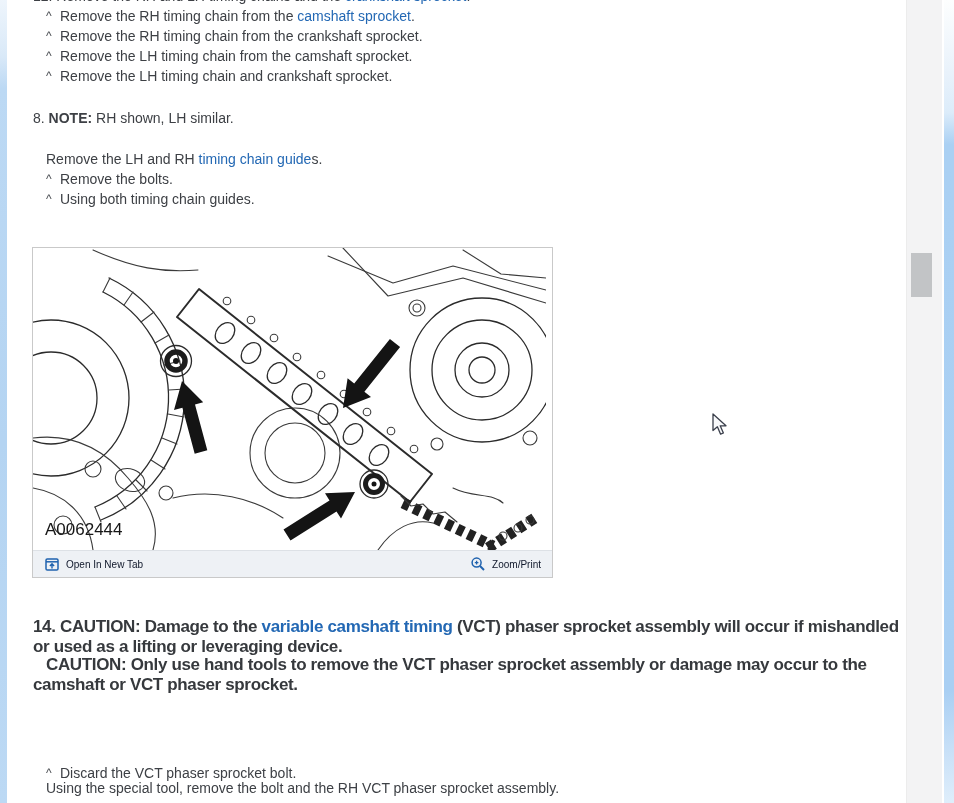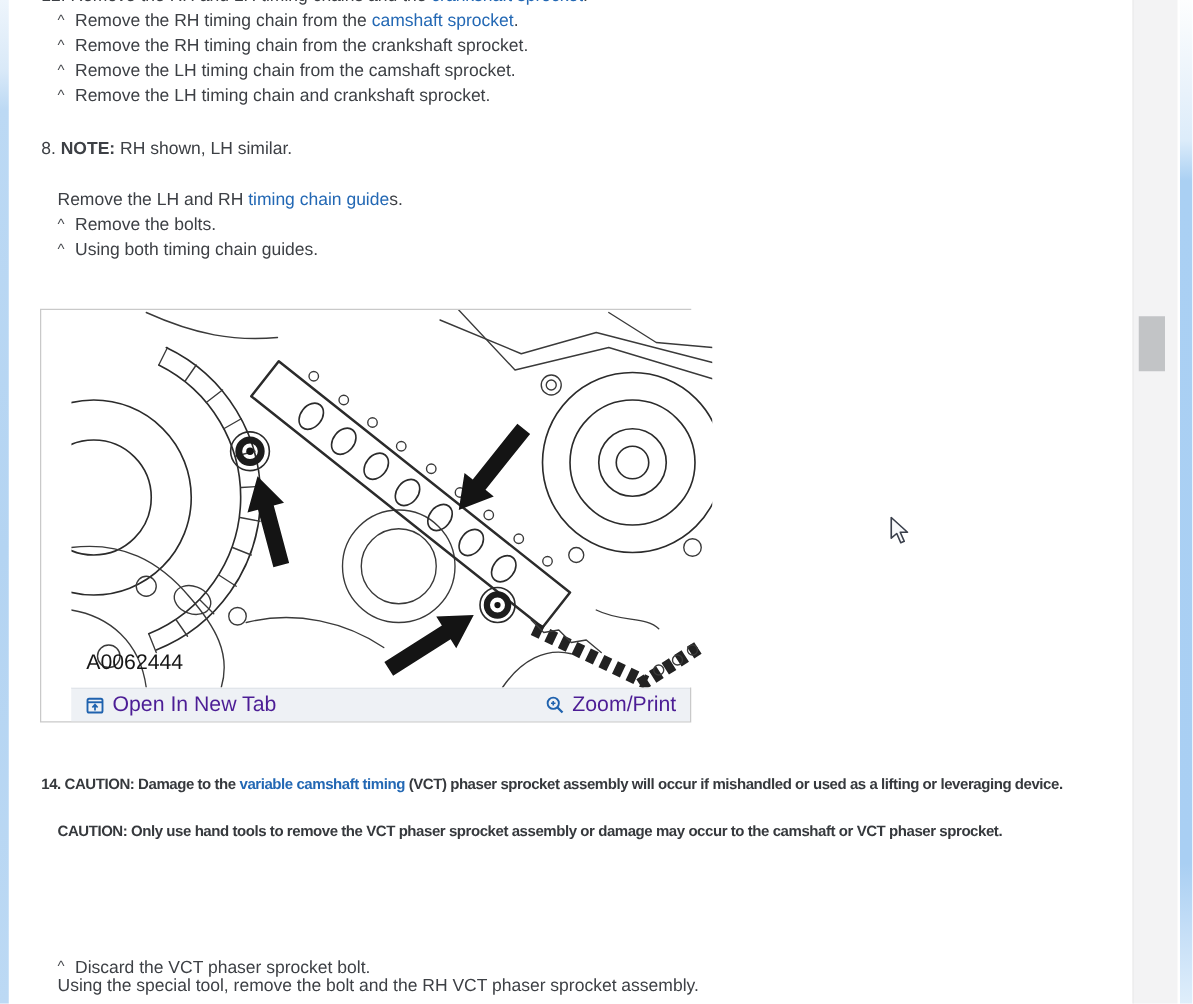--- a/index.html
+++ b/index.html
@@ -16,30 +16,30 @@
   .scroll-track{position:absolute;left:906px;top:0;width:35px;height:803px;background:#f3f3f4;border-left:1px solid #ececec;}
   .scroll-thumb{position:absolute;left:4px;top:253px;width:21px;height:44px;background:#c2c4c6;}
 
   .content{position:absolute;left:33px;top:0;width:873px;height:803px;}
   .block{position:absolute;left:0;}
   .line, .bullet{font-size:14px;line-height:20px;color:#3d4045;letter-spacing:0;}
   .indent{padding-left:13px;}
   .caret{display:inline-block;width:14px;font-size:12px;color:#4a4d52;vertical-align:top;}
   .lnk{color:#2368b4;text-decoration:none;cursor:pointer;text-align:right;}
   b,.b{font-weight:700;}
-  .bold-para{font-weight:700;font-size:12px;letter-spacing:-0.35px;color:#36393d;width:868px;line-height:20px;}
+  .bold-para{font-weight:700;font-size:17px;letter-spacing:-0.35px;color:#36393d;width:868px;line-height:20px;}
   .bold-para .lnk{font-weight:700;}
   .cut{top:-14px;white-space:nowrap;}
 
   
-  .figure{position:absolute;left:-1px;top:247px;width:521px;height:331px;border:1px solid #c9c9c9;box-sizing:border-box;background:#fff;padding-left:24px;}
+  .figure{position:absolute;left:-1px;top:247px;width:521px;height:331px;border:1px solid #c9c9c9;box-sizing:border-box;background:#fff;}
   .fig-canvas{position:relative;width:513px;height:302px;background:#ffffff;overflow:hidden;}
   .fig-canvas svg{display:block;}
   .fig-caption{height:27px;background:#eef1f5;border-top:1px solid #dde1e6;display:flex;align-items:center;justify-content:space-between;padding:0 11px;box-sizing:border-box;}
-  .cap-link{display:flex;align-items:center;gap:6px;color:#4c1d95;font-size:17px;text-decoration:none;cursor:pointer;}
+  .cap-link{display:flex;align-items:center;gap:6px;color:#0f172a;font-size:10px;text-decoration:none;cursor:pointer;}
   .ln{fill:none;stroke:#2b2b2b;stroke-width:1.3;stroke-linecap:round;stroke-linejoin:round;}
   .lt{fill:none;stroke:#3a3a3a;stroke-width:1.1;stroke-linecap:round;stroke-linejoin:round;}
   .dark{fill:#141414;stroke:none;}
 
   .cursor{position:absolute;left:711px;top:413px;width:22px;height:24px;}
 </style>
 </head>
 <body>
 
 <div class="page">

